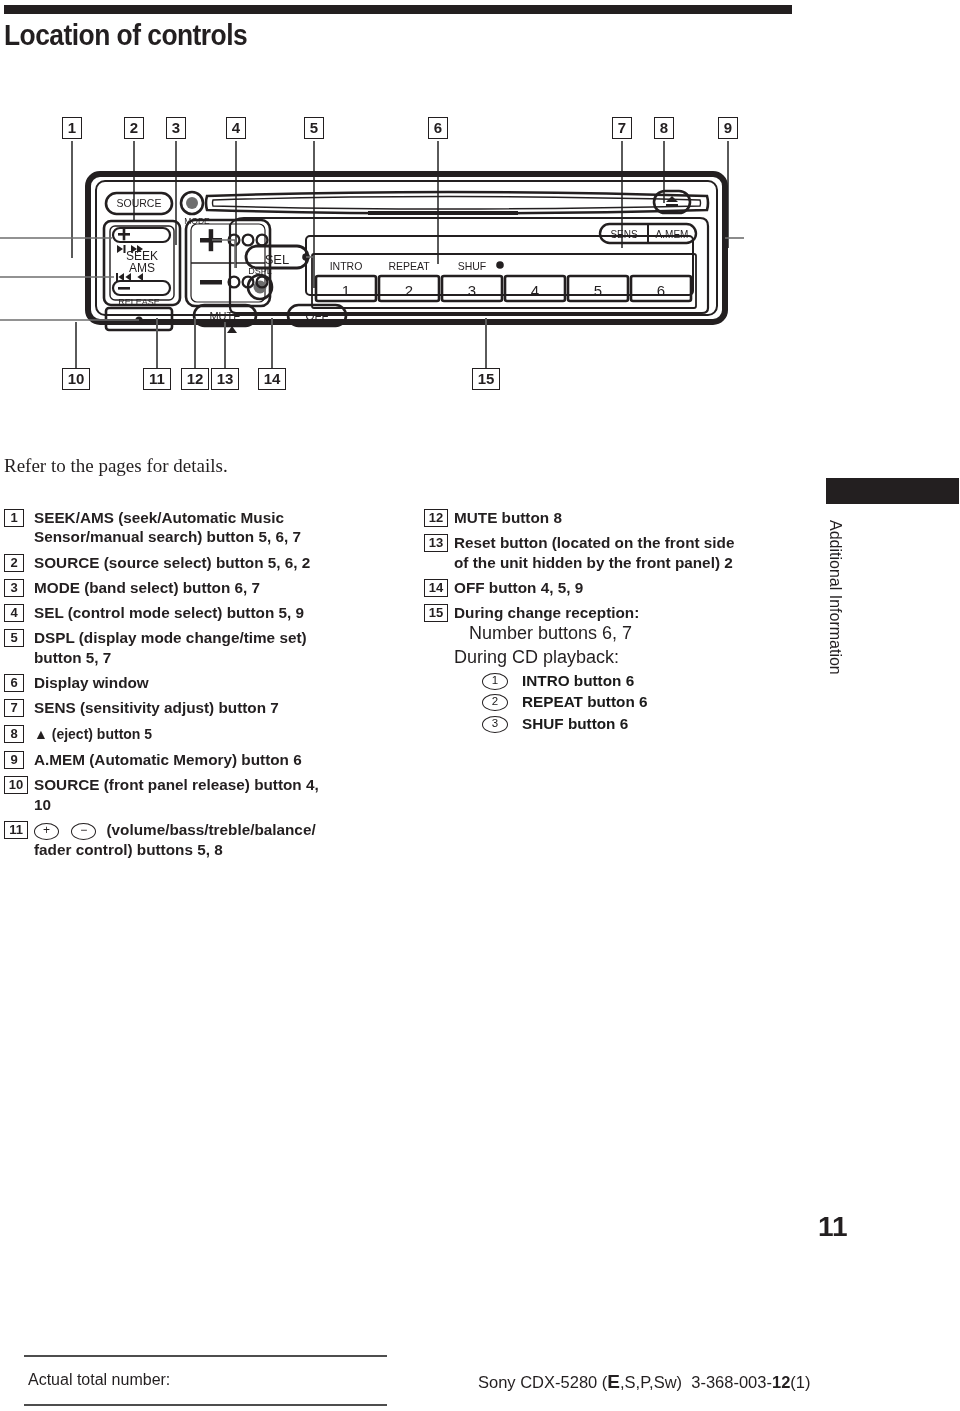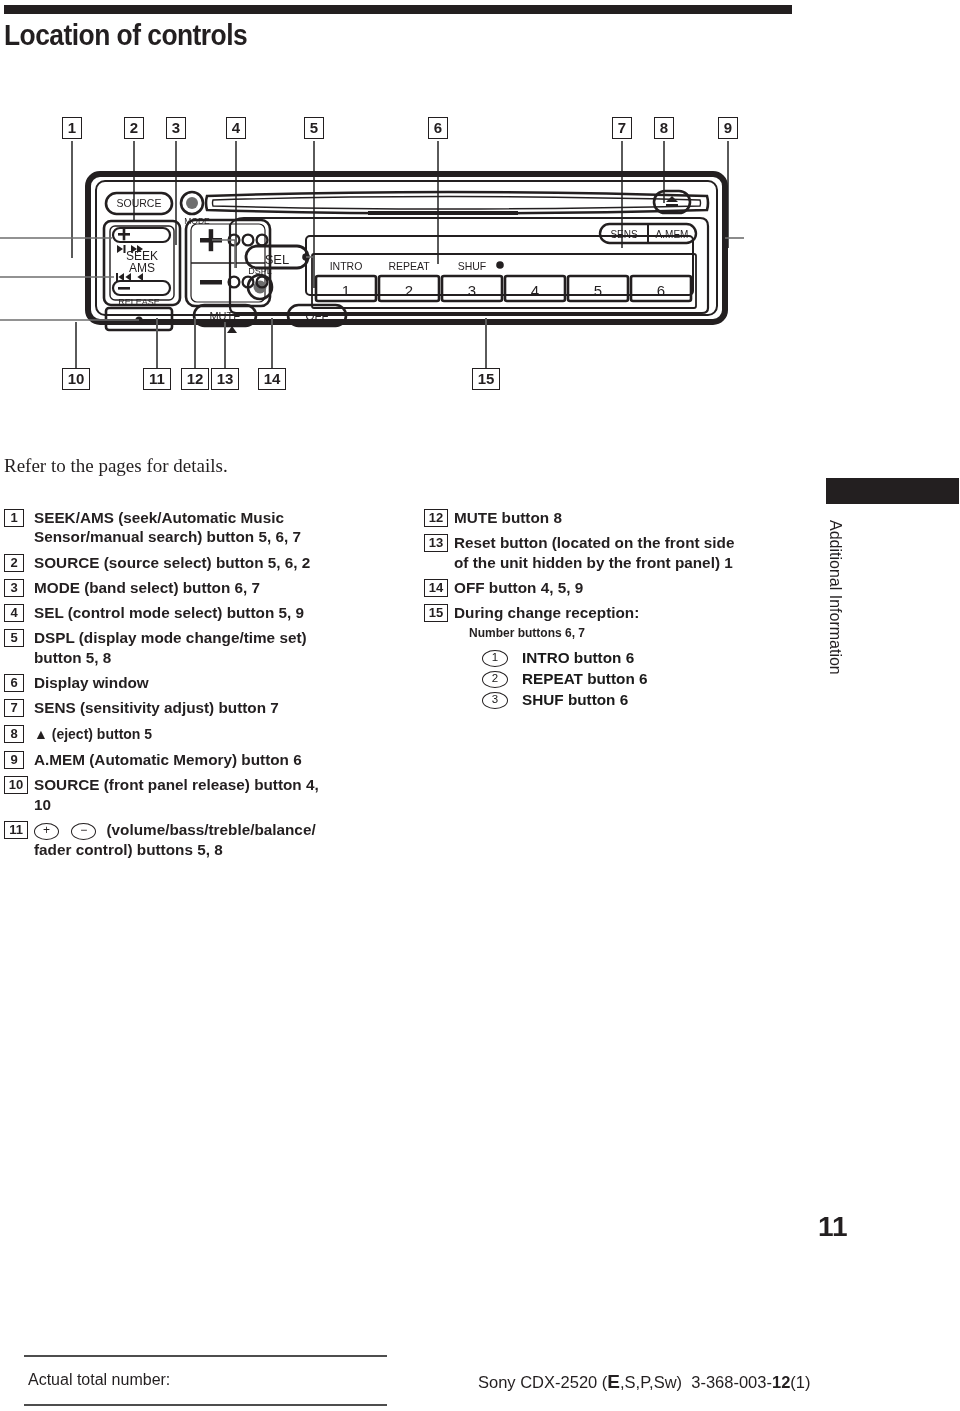--- a/index.html
+++ b/index.html
@@ -71,21 +71,21 @@
     border:1.4px solid #231f20;
     min-width:16px; height:16px;
     font-size:13px; font-weight:bold;
     line-height:16px; text-align:center;
     padding:0 1px;
     box-sizing:content-box;
     background:#fff;
   }
   .item .num.wide{ min-width:20px; }
   .subline{
-    font-size:12px; font-weight:bold; line-height:19.3px;
+    font-size:18px; font-weight:normal; line-height:19.3px;
     color:#231f20;
     padding-left:30px; margin-bottom:2px;
   }
   .subline.indent{ padding-left:45px; }
   .circ-row{
     display:flex; align-items:flex-start;
     padding-left:58px; margin-bottom:2px;
     font-size:15.3px; font-weight:bold; line-height:19.3px;
   }
   .circ{
@@ -352,21 +352,21 @@
   </div>
 
   <div class="item">
     <span class="num">4</span>
     <span>SEL (control mode select) button  5, 9</span>
   </div>
 
   <div class="item">
     <span class="num">5</span>
     <span>DSPL (display mode change/time set)</span><br>
-    <span>button  5, 8</span>
+    <span>button  5, 7</span>
   </div>
 
   <div class="item">
     <span class="num">6</span>
     <span>Display window</span>
   </div>
 
   <div class="item">
     <span class="num">7</span>
     <span>SENS (sensitivity adjust) button  7</span>
@@ -401,34 +401,35 @@
 <div class="col col-right">
 
   <div class="item">
     <span class="num wide">12</span>
     <span>MUTE button  8</span>
   </div>
 
   <div class="item">
     <span class="num wide">13</span>
     <span>Reset button (located on the front side</span><br>
-    <span>of the unit hidden by the front panel)  1</span>
+    <span>of the unit hidden by the front panel)  2</span>
   </div>
 
   <div class="item">
     <span class="num wide">14</span>
     <span>OFF button  4, 5, 9</span>
   </div>
 
   <div class="item" style="margin-bottom:2px;">
     <span class="num wide">15</span>
     <span>During change reception:</span>
   </div>
 
   <div class="subline indent">Number buttons  6, 7</div>
+  <div class="subline" style="margin-top:4px;">During CD playback:</div>
 
   <div class="circ-row" style="margin-top:4px;">
     <span class="circ">1</span>
     <span>INTRO button  6</span>
   </div>
   <div class="circ-row">
     <span class="circ">2</span>
     <span>REPEAT button  6</span>
   </div>
   <div class="circ-row">
@@ -442,14 +443,14 @@
   <span>EN</span>
 </div>
 <div class="side-label">Additional Information</div>
 
 <div class="page-num">11</div>
 
 <div class="footer-rule-top"></div>
 <div class="footer-rule-bot"></div>
 <div class="footer-left">Actual total number:</div>
 <div class="footer-right">
-  <span>Sony CDX-2520 (</span><span class="bigE">E</span><span>,S,P,Sw)</span>&nbsp;&nbsp;<span>3-368-003-</span><b>12</b><span>(1)</span>
+  <span>Sony CDX-5280 (</span><span class="bigE">E</span><span>,S,P,Sw)</span>&nbsp;&nbsp;<span>3-368-003-</span><b>12</b><span>(1)</span>
 </div>
 
 </body></html>

